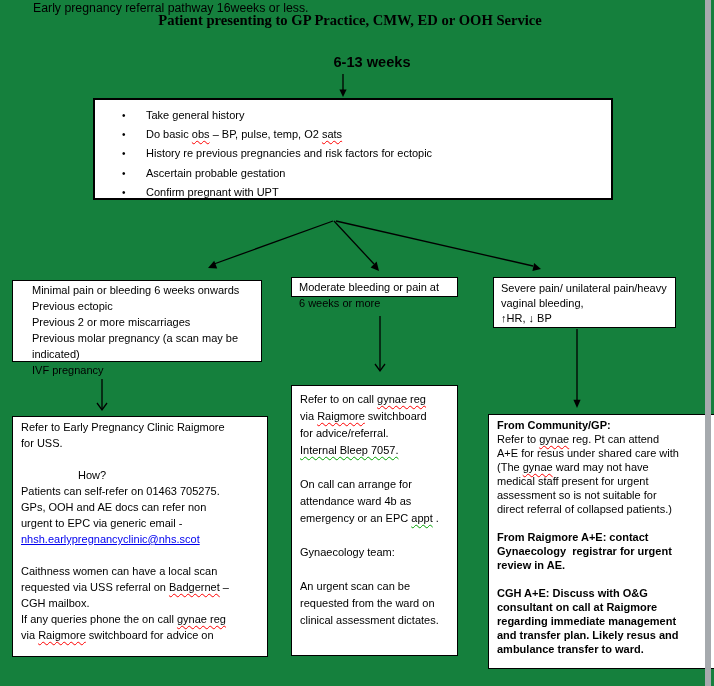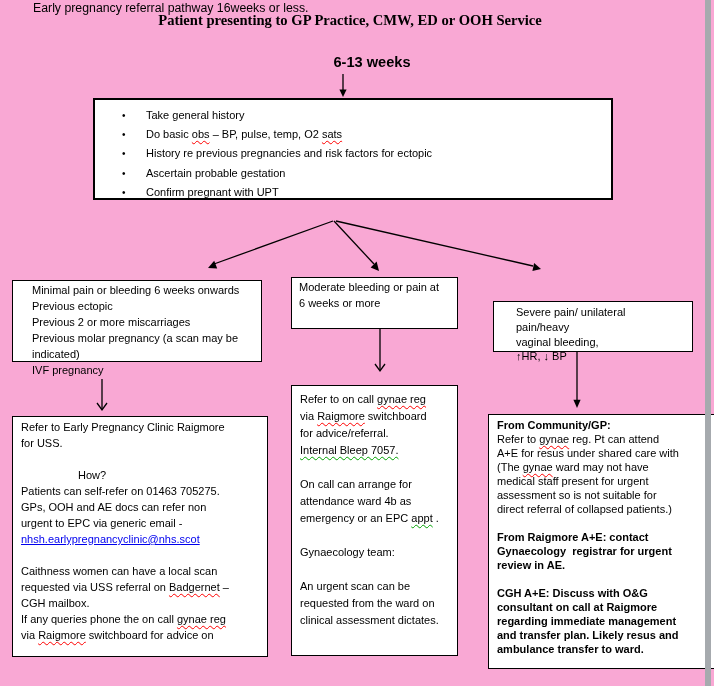--- a/index.html
+++ b/index.html
@@ -1,31 +1,31 @@
 <!DOCTYPE html>
 <html><head>
 <meta charset="utf-8">
 <style>
   html,body{margin:0;padding:0;background:#ffffff;}
   .canvas{
-    position:relative;width:714px;height:686px;background:#f9a8d4;overflow:hidden;
+    position:relative;width:714px;height:686px;background:#15803d;overflow:hidden;
     font-family:"Liberation Sans",sans-serif;color:#000;
   }
   .overline{position:absolute;left:33px;top:1px;font-size:12.3px;line-height:14px;}
   .title{position:absolute;left:0;top:12px;width:700px;text-align:center;font-size:14.6px;font-weight:bold;font-family:Liberation Serif, serif;}
   .stage{position:absolute;left:0;top:54px;width:668px;text-align:center;font-size:14.6px;font-weight:bold;padding-left:38px;}
   .arrows{position:absolute;left:0;top:0;pointer-events:none;}
   .box{position:absolute;border:1.5px solid #000;background:#fff;box-sizing:border-box;font-size:11px;}
   .box .line{white-space:pre-wrap;}
   .main-box{left:93px;top:98px;width:520px;height:102px;border-width:2px;padding-top:6px;}
   .bullet-row{display:flex;line-height:19.2px;}
   .bullet-glyph{width:24px;margin-left:27px;text-align:left;font-size:10px;}
   .t-left{left:12px;top:280px;width:250px;height:82px;padding:2px 19px;line-height:15.9px;}
-  .t-mid{left:291px;top:277px;width:167px;height:52px;padding:2px 7px;line-height:15.5px;}
-  .t-right{left:493px;top:277px;width:200px;height:51px;padding:3px 22px;line-height:14.8px;margin-top:24px;}
+  .t-mid{left:291px;top:277px;width:167px;height:20px;padding:2px 7px;line-height:15.5px;}
+  .t-right{left:493px;top:277px;width:183px;height:51px;padding:3px 7px;line-height:14.8px;}
   .p-left{left:12px;top:416px;width:256px;height:241px;padding:2px 8px;line-height:16px;}
   .p-mid{left:291px;top:385px;width:167px;height:271px;padding:5px 8px;line-height:17px;}
   .p-right{left:488px;top:414px;width:248px;height:255px;padding:3px 8px;line-height:14px;}
   .sp{text-decoration-line:underline;text-decoration-style:wavy;text-decoration-color:#ff0000;text-decoration-thickness:1px;text-underline-offset:2px;}
   .gr{text-decoration-line:underline;text-decoration-style:wavy;text-decoration-color:#00a000;text-decoration-thickness:1px;text-underline-offset:2px;}
   .link{color:#0000ee;text-decoration:underline;cursor:pointer;}
   .b{font-weight:bold;}
   .tab{padding-left:57px;}
   .edge-strip{position:absolute;left:705px;top:0;width:6px;height:686px;background:#a6aaae;}
 </style>

